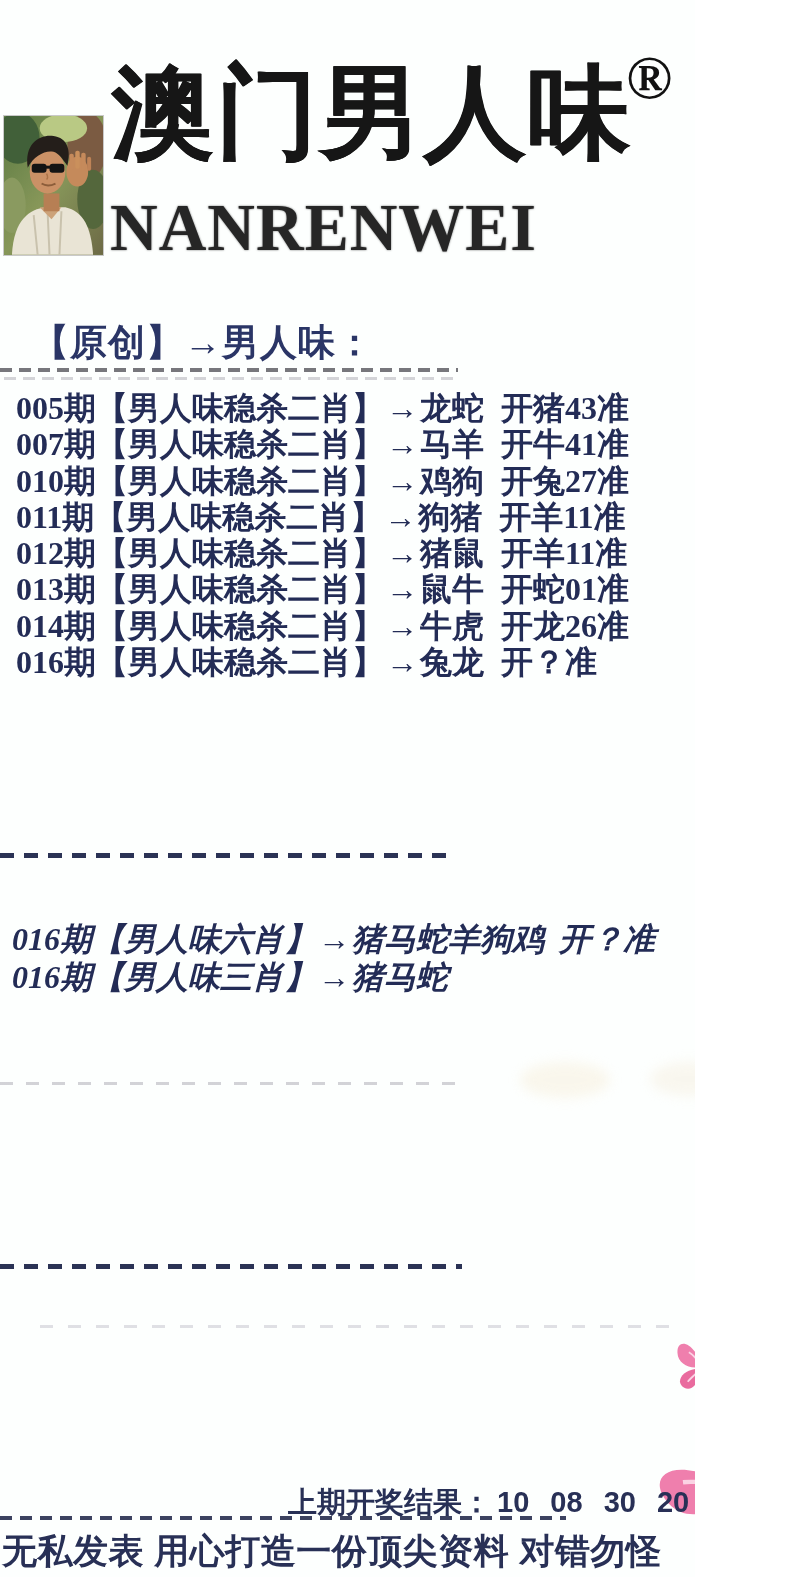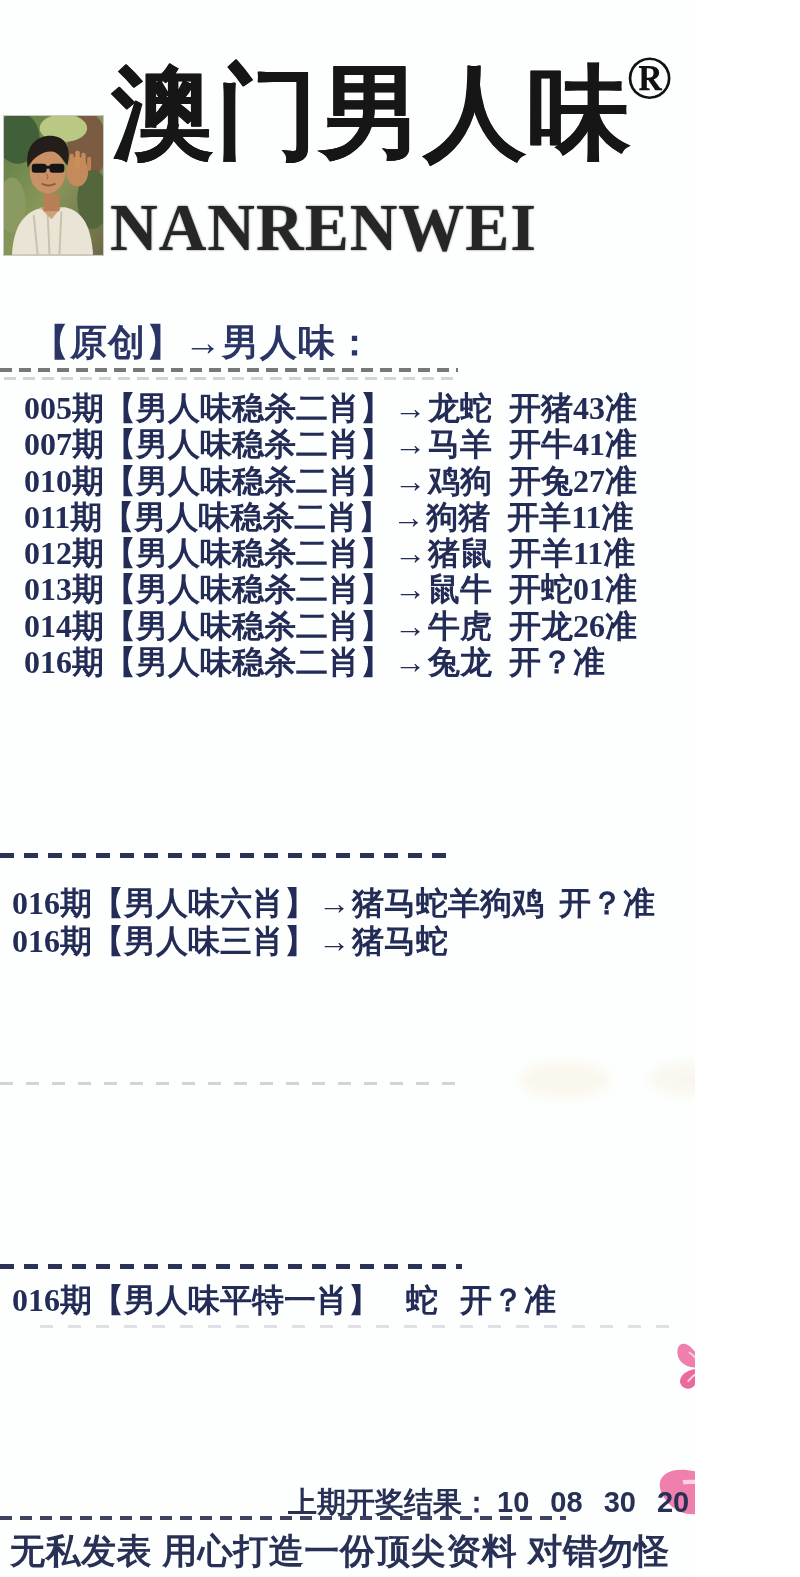--- a/index.html
+++ b/index.html
@@ -45,28 +45,28 @@
   
   .dash{height:5px;}
   .dash-gray{background:repeating-linear-gradient(90deg,#77777c 0 12px,transparent 12px 19px);height:4px;}
   .dash-gray-faint{background:repeating-linear-gradient(90deg,#c9c9ce 0 12px,transparent 12px 19px);height:3px;opacity:.8;}
   .dash-navy{background:repeating-linear-gradient(90deg,#2b3355 0 14px,transparent 14px 24px);}
   .dash-faint{background:repeating-linear-gradient(90deg,#c4c4ca 0 13px,transparent 13px 26px);height:3px;opacity:.75;}
   .dash-faint2{background:repeating-linear-gradient(90deg,#d8d8de 0 13px,transparent 13px 28px);height:3px;opacity:.8;}
   .dash-bottom{background:repeating-linear-gradient(90deg,#3c4260 0 12px,transparent 12px 20px);height:4px;}
 
   
-  #main-rows{left:24px;top:390px;width:760px;}
+  #main-rows{left:16px;top:390px;width:760px;}
   #main-rows .row{height:36.3px;line-height:36.3px;white-space:nowrap;
     font-size:32px;font-weight:700;color:var(--navy);}
   .row .arrow{font-family:var(--sans);font-weight:900;margin:0 2px;}
   .row .result{margin-left:17px;}
 
   
-  #block2-rows{left:12px;top:884px;width:760px;}
+  #block2-rows{left:12px;top:920px;width:760px;font-style:italic;}
   #block2-rows .row{height:38px;line-height:38px;white-space:nowrap;
     font-size:32px;font-weight:700;color:var(--navy);}
   #block2-rows .result{margin-left:15px;}
 
   
   #pingte-row{left:12px;top:1281px;height:38px;line-height:38px;white-space:nowrap;
     font-size:32px;font-weight:700;color:var(--navy);}
   #pingte-row .pick{margin-left:26px;}
   #pingte-row .result{margin-left:22px;}
 
@@ -75,21 +75,21 @@
     left:632px;top:876px;width:292px;height:32px;
     transform:rotate(-90deg);transform-origin:center;
     font-family:var(--sans);font-weight:700;font-size:30px;line-height:32px;
     color:#9FC7DB;letter-spacing:2px;text-align:center;white-space:nowrap;
   }
 
   
   #last-draw{left:288px;top:1483px;white-space:nowrap;
     font-family:var(--sans);font-weight:700;font-size:29px;color:#283056;}
   #last-draw .nums{word-spacing:13px;margin-left:6px;}
-  #slogan{left:10px;top:1528px;white-space:nowrap;
+  #slogan{left:2px;top:1528px;white-space:nowrap;
     font-family:var(--sans);font-weight:700;font-size:35px;color:#283056;
     letter-spacing:.5px;}
 
   
   .smudge{border-radius:50%;filter:blur(6px);}
 
   .butterfly{pointer-events:none;}
 </style>
 </head>
 <body>
@@ -164,23 +164,20 @@
       <div class="row"><span class="period">016期</span><span class="tag">【男人味三肖】</span><span class="arrow">→</span><span class="pick">猪马蛇</span></div>
     </div>
 
   <div class="abs dash dash-faint" style="left:0;top:1082px;width:462px;"></div>
 
   <div class="abs smudge" style="left:520px;top:1062px;width:90px;height:36px;background:#f7f0de;opacity:.55;"></div>
   <div class="abs smudge" style="left:650px;top:1062px;width:76px;height:34px;background:#f5efe0;opacity:.5;"></div>
 
   <div class="abs dash dash-navy" style="left:0;top:1264px;width:462px;"></div>
 
-  <div class="abs" id="pingte-row">
-      <div class="row"><span class="period">016期</span><span class="tag">【男人味平特一肖】</span><span class="pick">蛇</span><span class="result">开？准</span></div>
-    </div>
 
   <div class="abs dash dash-faint2" style="left:40px;top:1325px;width:640px;"></div>
 
   <div class="abs" id="watermark">澳门男人味原创作品</div>
 
   <svg class="abs butterfly" style="left:664px;top:1330px;width:80px;height:72px;transform:rotate(14deg);" viewBox="0 0 120 120">
     <path d="M58,62 C32,22 4,26 12,50 C17,68 42,71 58,62 Z" fill="#ef7fad"></path>
     <path d="M62,58 C78,14 112,22 103,48 C97,66 76,66 62,58 Z" fill="#f4a0c2"></path>
     <path d="M56,66 C30,70 17,96 36,103 C53,108 59,85 56,66 Z" fill="#e96b9e"></path>
     <path d="M64,66 C82,92 102,99 96,77 C92,63 74,62 64,66 Z" fill="#f08cb5"></path>

